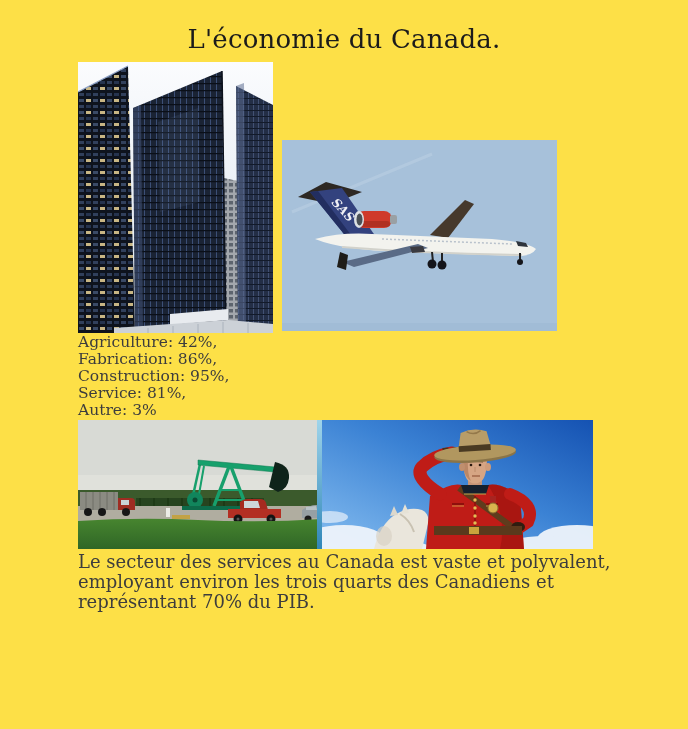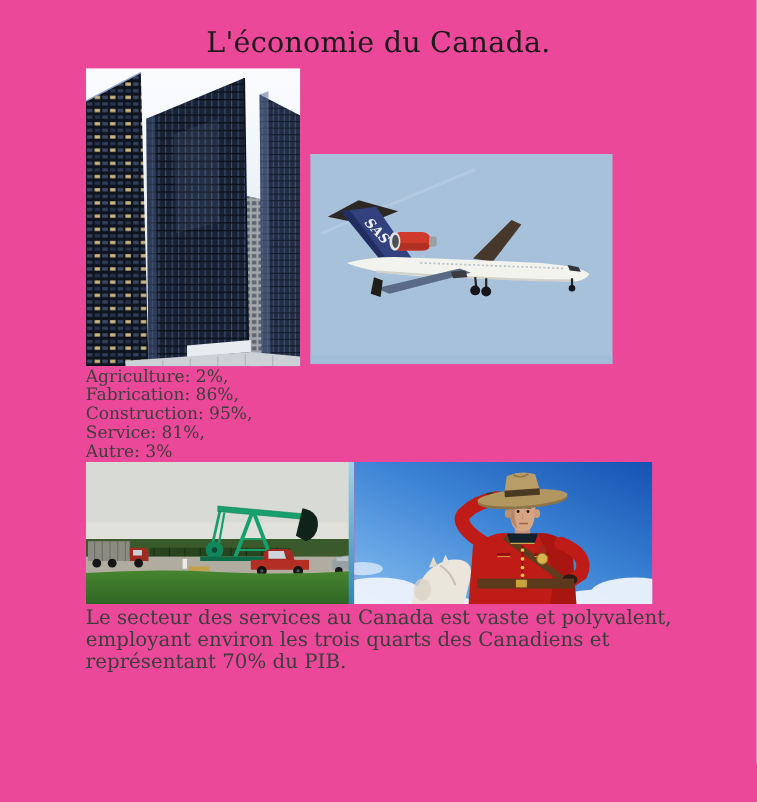--- a/index.html
+++ b/index.html
@@ -1,17 +1,17 @@
 <!DOCTYPE html>
 <html><head>
 <meta charset="utf-8">
 <style>
   html,body{margin:0;padding:0;background:#ffffff;}
   .page{
-    position:relative;width:688px;height:729px;background:#ec4899;overflow:hidden;
+    position:relative;width:688px;height:729px;background:#fde047;overflow:hidden;
     font-family:"DejaVu Serif","Liberation Serif",serif;color:#3d3d3d;
   }
   .title{
     position:absolute;top:24px;left:0;width:100%;margin:0;
     text-align:center;font-size:26px;font-weight:normal;color:#1b1b1b;
     font-family:"DejaVu Serif","Liberation Serif",serif;letter-spacing:0.2px;
   }
   .photo{position:absolute;display:block;}
   .photo-buildings{left:78px;top:62px;width:195px;height:271px;}
   .photo-plane{left:282px;top:140px;width:275px;height:191px;}
@@ -109,21 +109,21 @@
       <line x1="150" y1="112" x2="151" y2="122" stroke="#222" stroke-width="2"></line>
       <line x1="160" y1="113" x2="160" y2="122" stroke="#222" stroke-width="2"></line>
       <circle cx="150" cy="124" r="4.5" fill="#15151a"></circle>
       <circle cx="160" cy="125" r="4.5" fill="#15151a"></circle>
       <line x1="238" y1="113" x2="238" y2="120" stroke="#222" stroke-width="2"></line>
       <circle cx="238" cy="122" r="3" fill="#15151a"></circle>
     </g>
   </svg>
 
   <div class="stats">
-    <span>Agriculture: 2%,</span>
+    <span>Agriculture: 42%,</span>
     <span>Fabrication: 86%,</span>
     <span>Construction: 95%,</span>
     <span>Service: 81%,</span>
     <span>Autre: 3%</span>
   </div>
 
   <svg class="photo photo-pump" viewBox="0 0 244 129" preserveAspectRatio="none">
     <defs>
       <linearGradient id="grassg" x1="0" y1="0" x2="0" y2="1">
         <stop offset="0" stop-color="#47852f"></stop>

